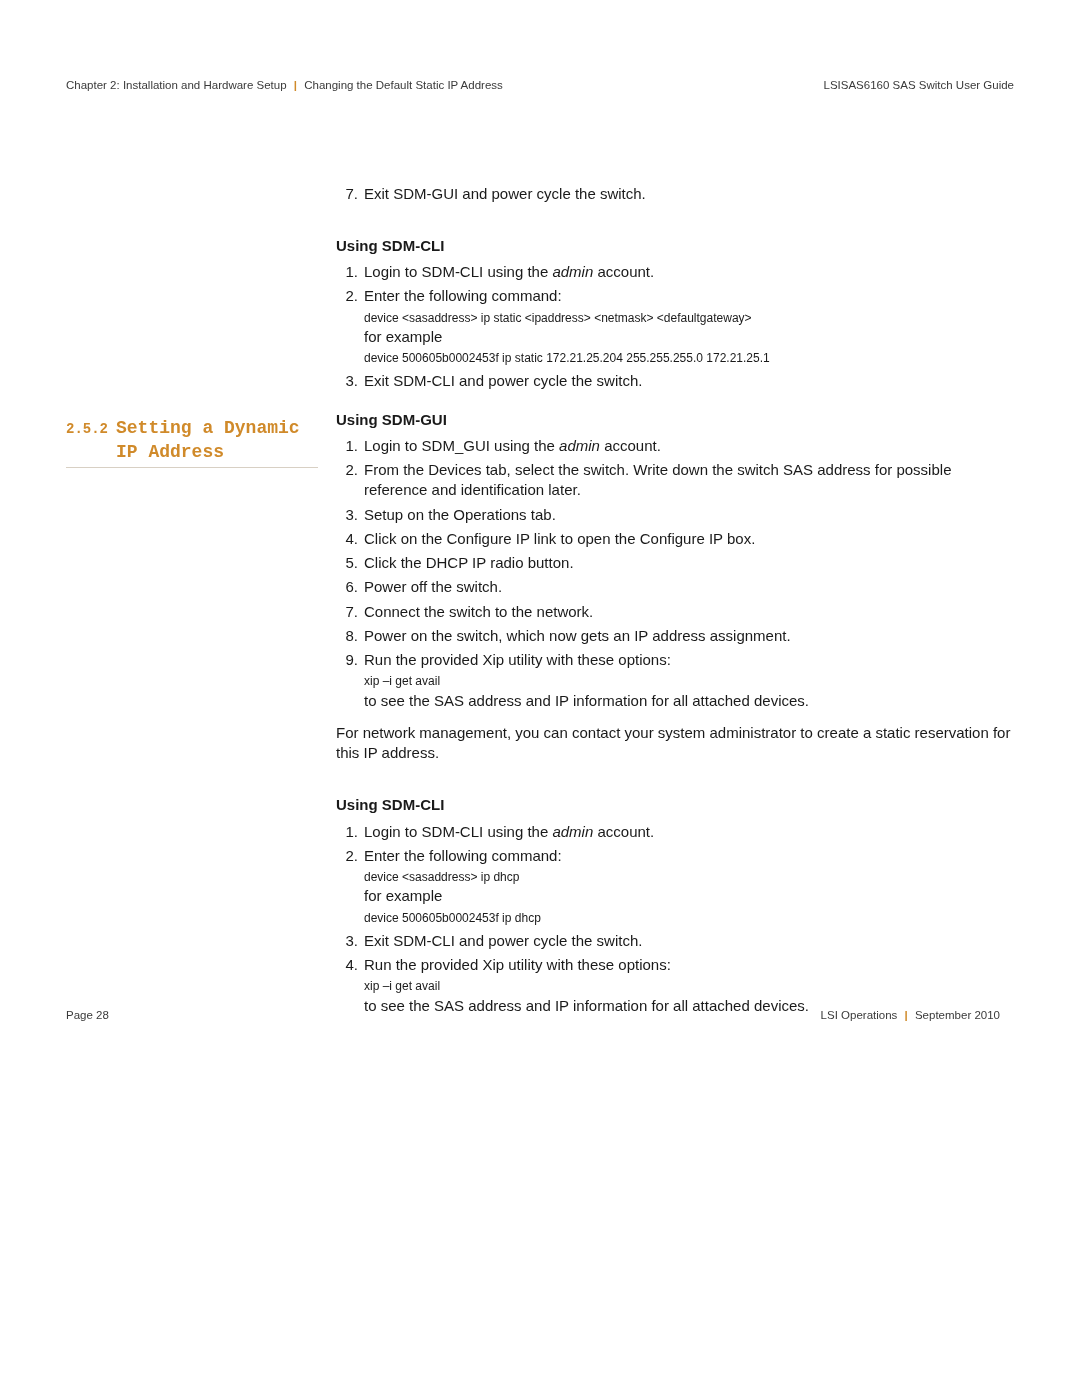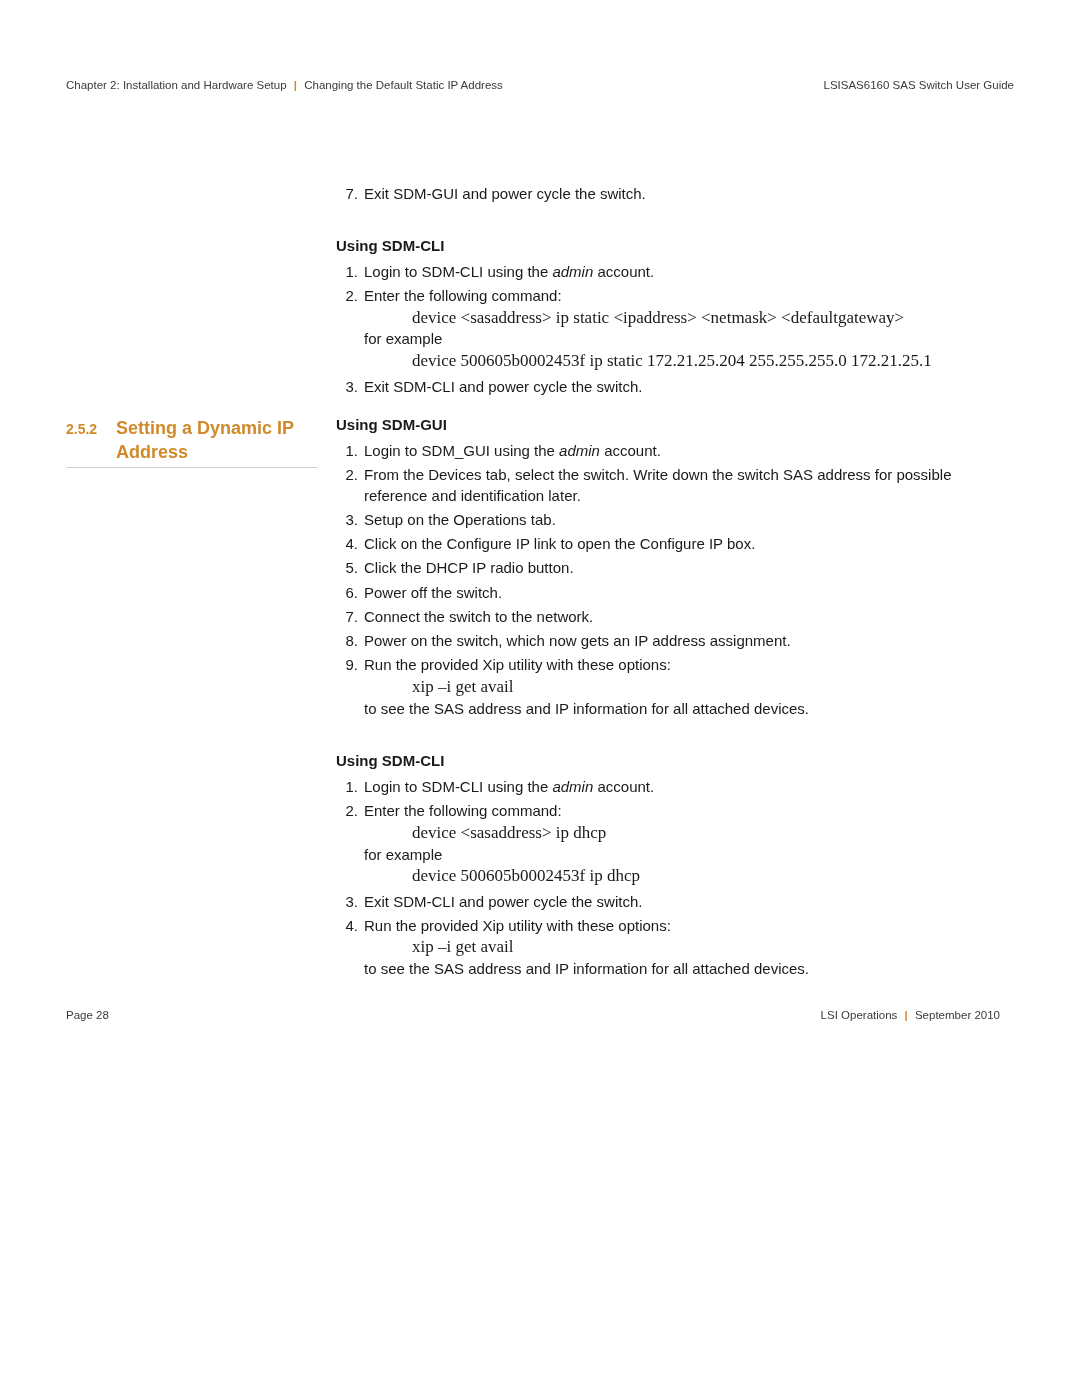--- a/index.html
+++ b/index.html
@@ -45,20 +45,21 @@
     padding: 0 4px;
     font-weight: bold;
   }
   .content {
     display: flex;
   }
   .sidebar {
     width: 270px;
     flex: 0 0 270px;
     padding-right: 18px;
+    font-family: Liberation Mono, monospace;
   }
   .main {
     flex: 1;
   }
   .section-heading-row {
     display: flex;
     align-items: baseline;
     border-bottom: 1px solid #d8d0c4;
     padding-bottom: 3px;
     margin-top: 2px;
@@ -93,24 +94,23 @@
     margin-bottom: 4px;
   }
   ol.steps > li::before {
     content: counter(step) ".";
     position: absolute;
     left: 0;
     width: 22px;
     text-align: right;
   }
   .mono {
-    font-family: Liberation Serif, serif;
-    font-size: 17px;
+    font-family: Liberation Sans, sans-serif;
+    font-size: 12px;
     white-space: pre-wrap;
-    margin-left: 48px;
   }
   .para {
     margin-top: 12px;
     margin-bottom: 10px;
   }
   em.it { }
   .sidebar-spacer-top { height: 230px; }
 </style>
 </head>
 <body>
@@ -169,20 +169,21 @@
         <li><span>Power off the switch.</span></li>
         <li><span>Connect the switch to the network.</span></li>
         <li><span>Power on the switch, which now gets an IP address assignment.</span></li>
         <li>
           <span>Run the provided Xip utility with these options:</span><br>
           <span class="mono">xip –i get avail</span><br>
           <span>to see the SAS address and IP information for all attached devices.</span>
         </li>
       </ol>
 
+      <div class="para">For network management, you can contact your system administrator to create a static reservation for this IP address.</div>
 
       <div class="subhead">Using SDM-CLI</div>
 
       <ol class="steps">
         <li>
           <span>Login to SDM-CLI using the </span><em class="it">admin</em><span> account.</span>
         </li>
         <li>
           <span>Enter the following command:</span><br>
           <span class="mono">device &lt;sasaddress&gt; ip dhcp</span><br>

